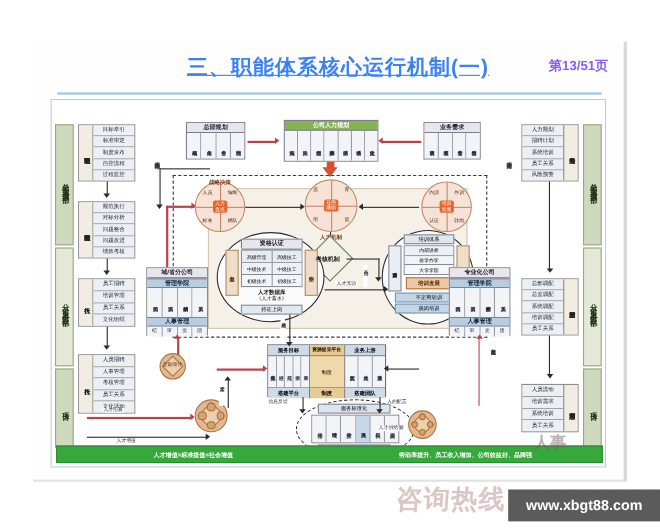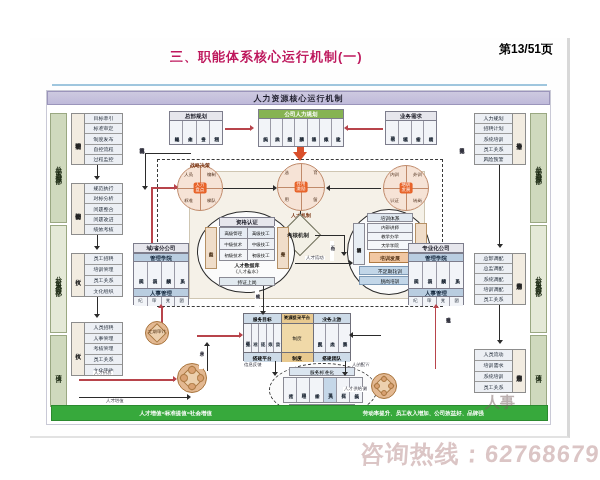--- a/index.html
+++ b/index.html
@@ -24,26 +24,26 @@
   
   .slide {
     position: absolute; left: 30px; top: 38px;
     width: 540px; height: 400px;
     background: #fefefe;
     border-right: 3px solid #d8d8d8;
     border-bottom: 2px solid #e2e2e2;
   }
   .slide-title {
     position: absolute; left: 140px; top: 10px;
-    font-size: 13px; font-weight: bold; color: #be185d;
-    letter-spacing: 1px; white-space: nowrap;
+    font-size: 19px; font-weight: bold; color: #3b82f6;
+    letter-spacing: 1px; white-space: nowrap; text-decoration: underline;
   }
   .page-no {
-    position: absolute; right: 14px; top: 3px;
-    font-size: 12px; font-weight: bold; color: #000000;
+    position: absolute; right: 14px; top: 14px;
+    font-size: 12px; font-weight: bold; color: #8b5cf6;
     white-space: nowrap;
   }
   .title-rule {
     position: absolute; left: 22px; top: 46px; width: 495px; height: 2px;
     background: #9fc6de;
   }
 
   
   .diagram {
     position: absolute; left: 16px; top: 52px;
@@ -249,21 +249,20 @@
 
 
   <div class="slide">
 
     <div class="slide-title">三、职能体系核心运行机制(一)</div>
     <div class="page-no">第13/51页</div>
     <div class="title-rule"></div>
 
     <div class="diagram">
 
-      <div class="banner">人力资源核心运行机制</div>
 
       <div class="rail" style="left:3px; top:22px; height:110px;">总部人力资源部</div>
       <div class="rail alt" style="left:3px; top:134px; height:108px;">分公司人事行政部</div>
       <div class="rail" style="left:3px; top:244px; height:72px;">项目</div>
 
       <div class="rail" style="right:3px; top:22px; height:110px;">总部人力资源部</div>
       <div class="rail alt" style="right:3px; top:134px; height:108px;">分公司人事行政部</div>
       <div class="rail" style="right:3px; top:244px; height:72px;">项目</div>
 
       <div class="chain" style="left:24px; top:22px; width:52px; height:52px;">
@@ -657,14 +656,15 @@
         <span>劳动率提升、员工收入增加、公司效益好、品牌强</span>
       </div>
 
     </div>
 
     <div class="wm-phone">咨询热线：62768679</div>
     <div class="wm-cn">人事</div>
 
   </div>
 
+  <div class="wm-site">www.xbgt88.com</div>
 
 </div>
 
 </body></html>

